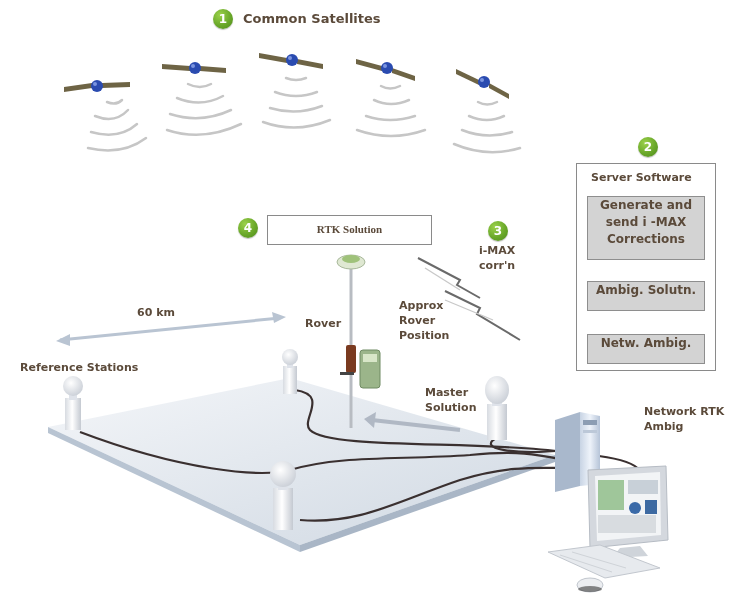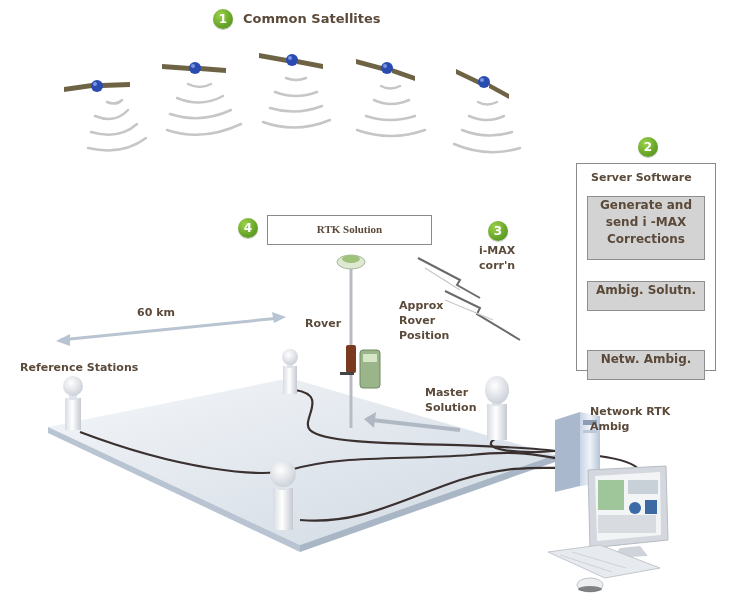--- a/index.html
+++ b/index.html
@@ -224,21 +224,21 @@
 
 <div class="badge" style="left:638px;top:137px;">2</div>
 <div class="box" style="left:576px;top:163px;width:138px;height:206px;">
   <div class="lbl" style="left:14px;top:7px;">Server Software</div>
   <div class="sw-inner" style="top:32px;height:62px;">
     <span style="display:block;width:100px;white-space:normal;">Generate and send i -MAX Corrections</span>
   </div>
   <div class="sw-inner" style="top:117px;height:28px;">
     <span>Ambig. Solutn.</span>
   </div>
-  <div class="sw-inner" style="top:186px;height:28px;">
+  <div class="sw-inner" style="top:170px;height:28px;">
     <span>Netw. Ambig.</span>
   </div>
 </div>
 
 <div class="badge" style="left:238px;top:218px;">4</div>
 <div class="box" style="left:267px;top:215px;width:163px;height:28px;">
   <div class="lbl" style="left:0;right:0;top:6px;text-align:center;font-family:Liberation Serif, serif;">RTK Solution</div>
 </div>
 
 <div class="badge" style="left:488px;top:221px;">3</div>
@@ -252,16 +252,16 @@
 <div class="lbl" style="left:399px;top:299px;">
   <div>Approx</div>
   <div>Rover</div>
   <div>Position</div>
 </div>
 <div class="lbl" style="left:20px;top:361px;">Reference Stations</div>
 <div class="lbl" style="left:425px;top:386px;">
   <div>Master</div>
   <div>Solution</div>
 </div>
-<div class="lbl" style="left:590px;top:405px;">
+<div class="lbl" style="left:644px;top:405px;">
   <div>Network RTK</div>
   <div>Ambig</div>
 </div>
 
 </body></html>

